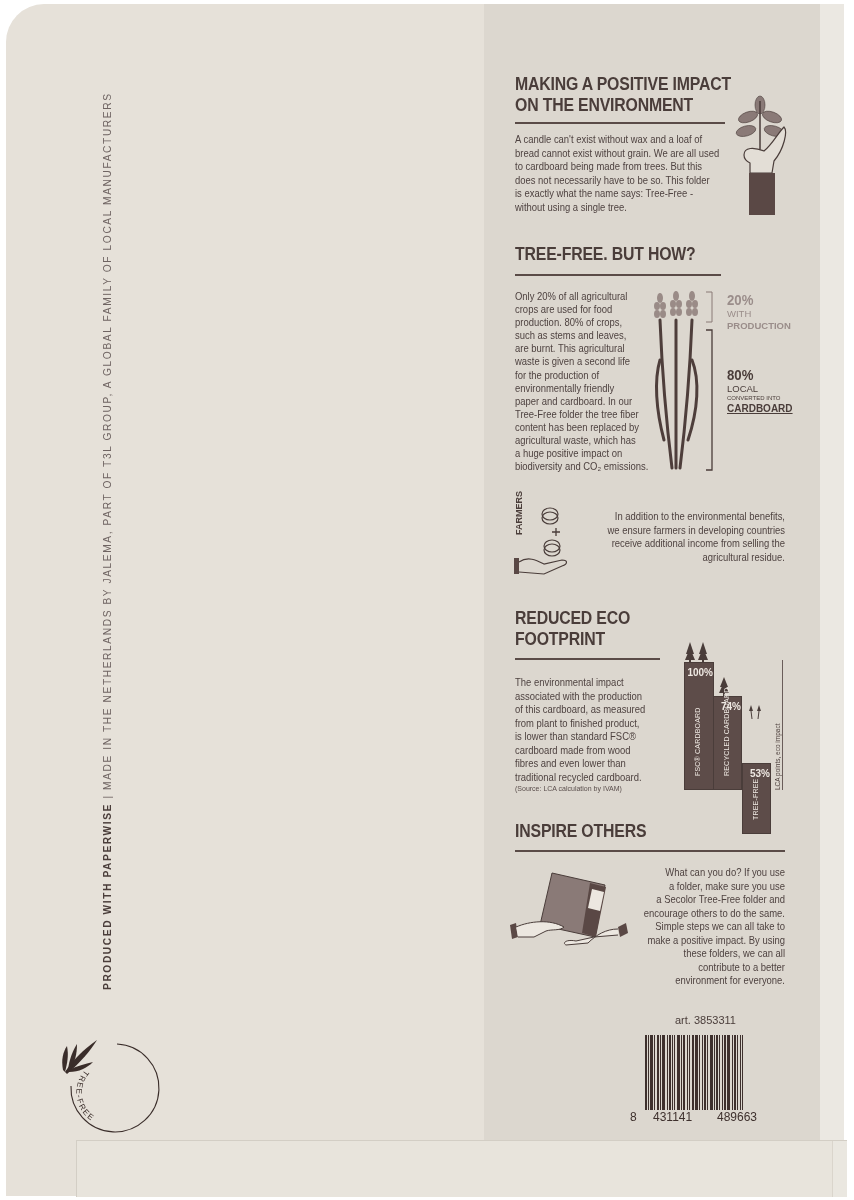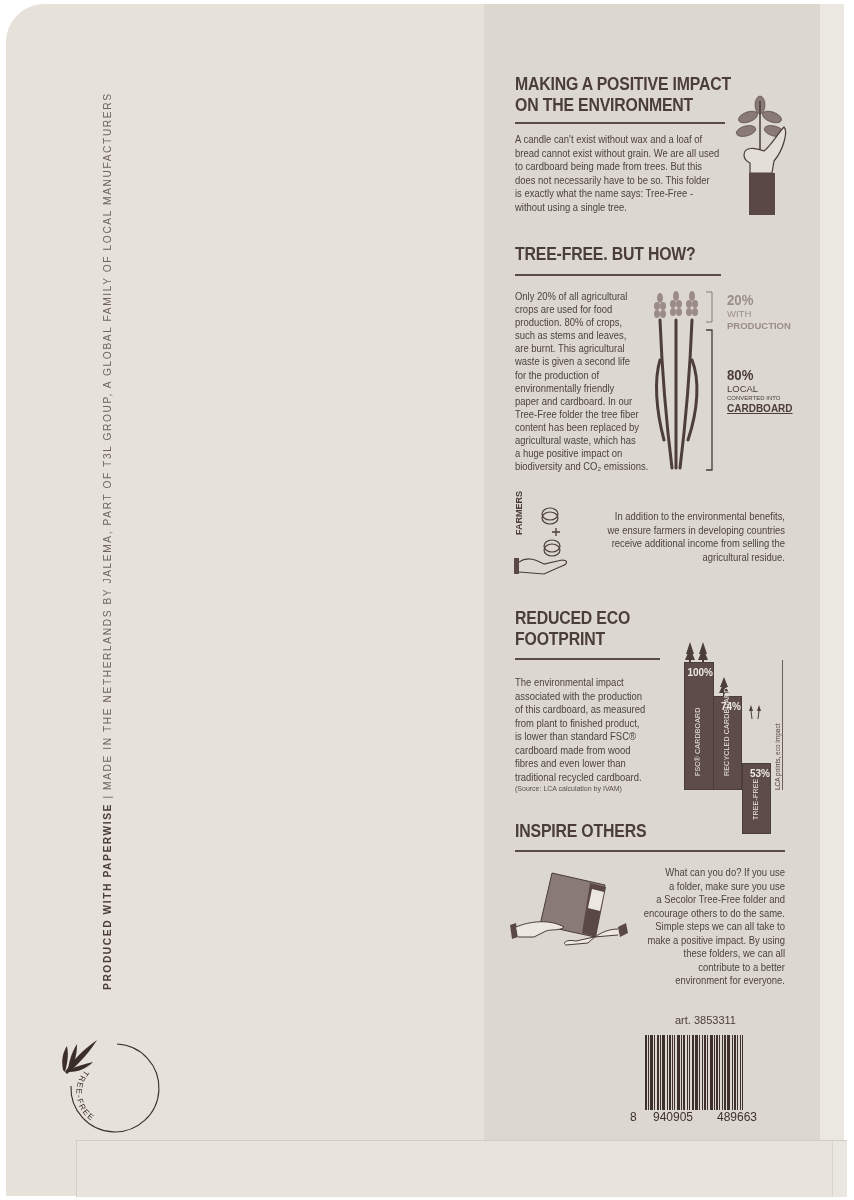--- a/index.html
+++ b/index.html
@@ -253,16 +253,16 @@
     <span style="width:1px"></span>
     <span style="width:2px"></span>
     <span style="width:3px"></span>
     <span style="width:1px"></span>
     <span style="width:2px"></span>
     <span style="width:1px"></span>
     <span style="width:1.5px"></span>
     <span style="width:1px"></span>
 </div>
 <div class="abs" style="left:630px;top:1110px;font-size:12px;color:#3e302d;">8</div>
-<div class="abs" style="left:653px;top:1110px;font-size:12px;color:#3e302d;">940905</div>
+<div class="abs" style="left:653px;top:1110px;font-size:12px;color:#3e302d;">431141</div>
 <div class="abs" style="left:717px;top:1110px;font-size:12px;color:#3e302d;">489663</div>
 
 <div class="flap"></div>
 
 </body></html>

